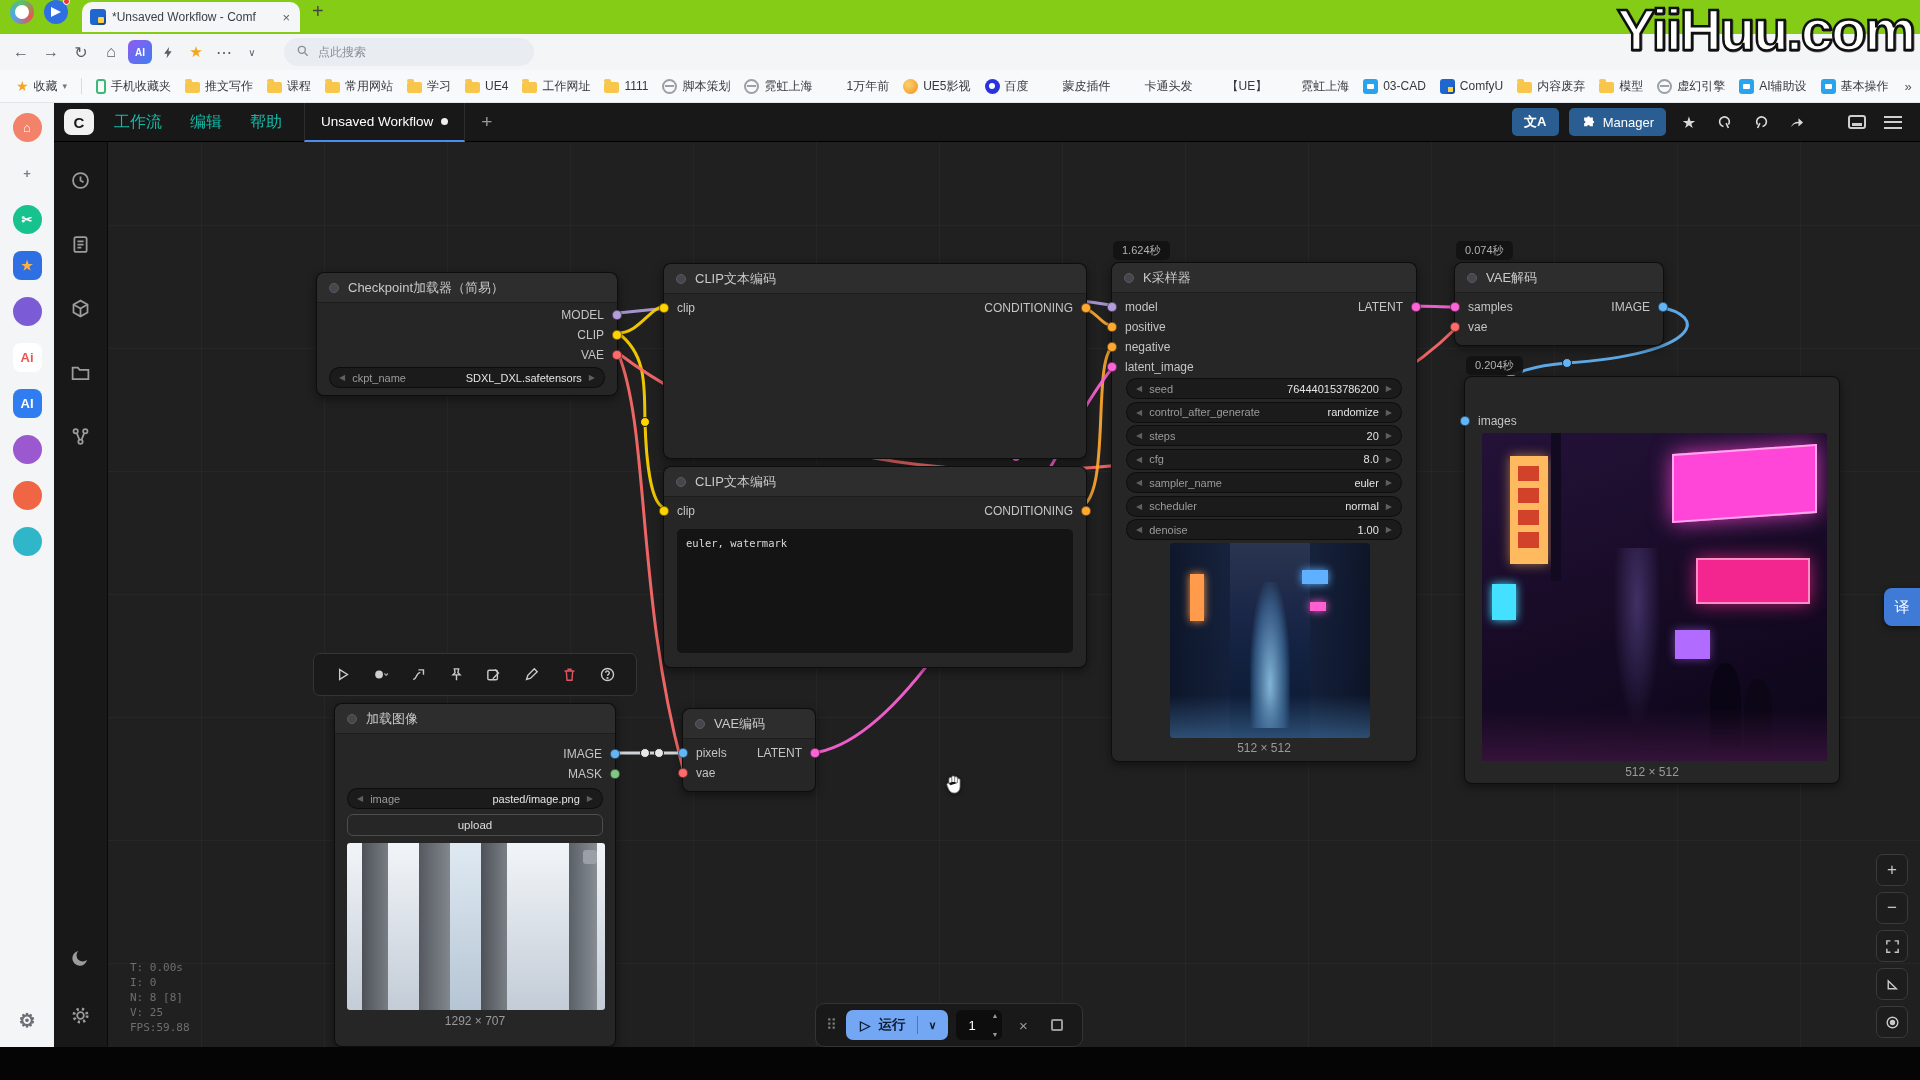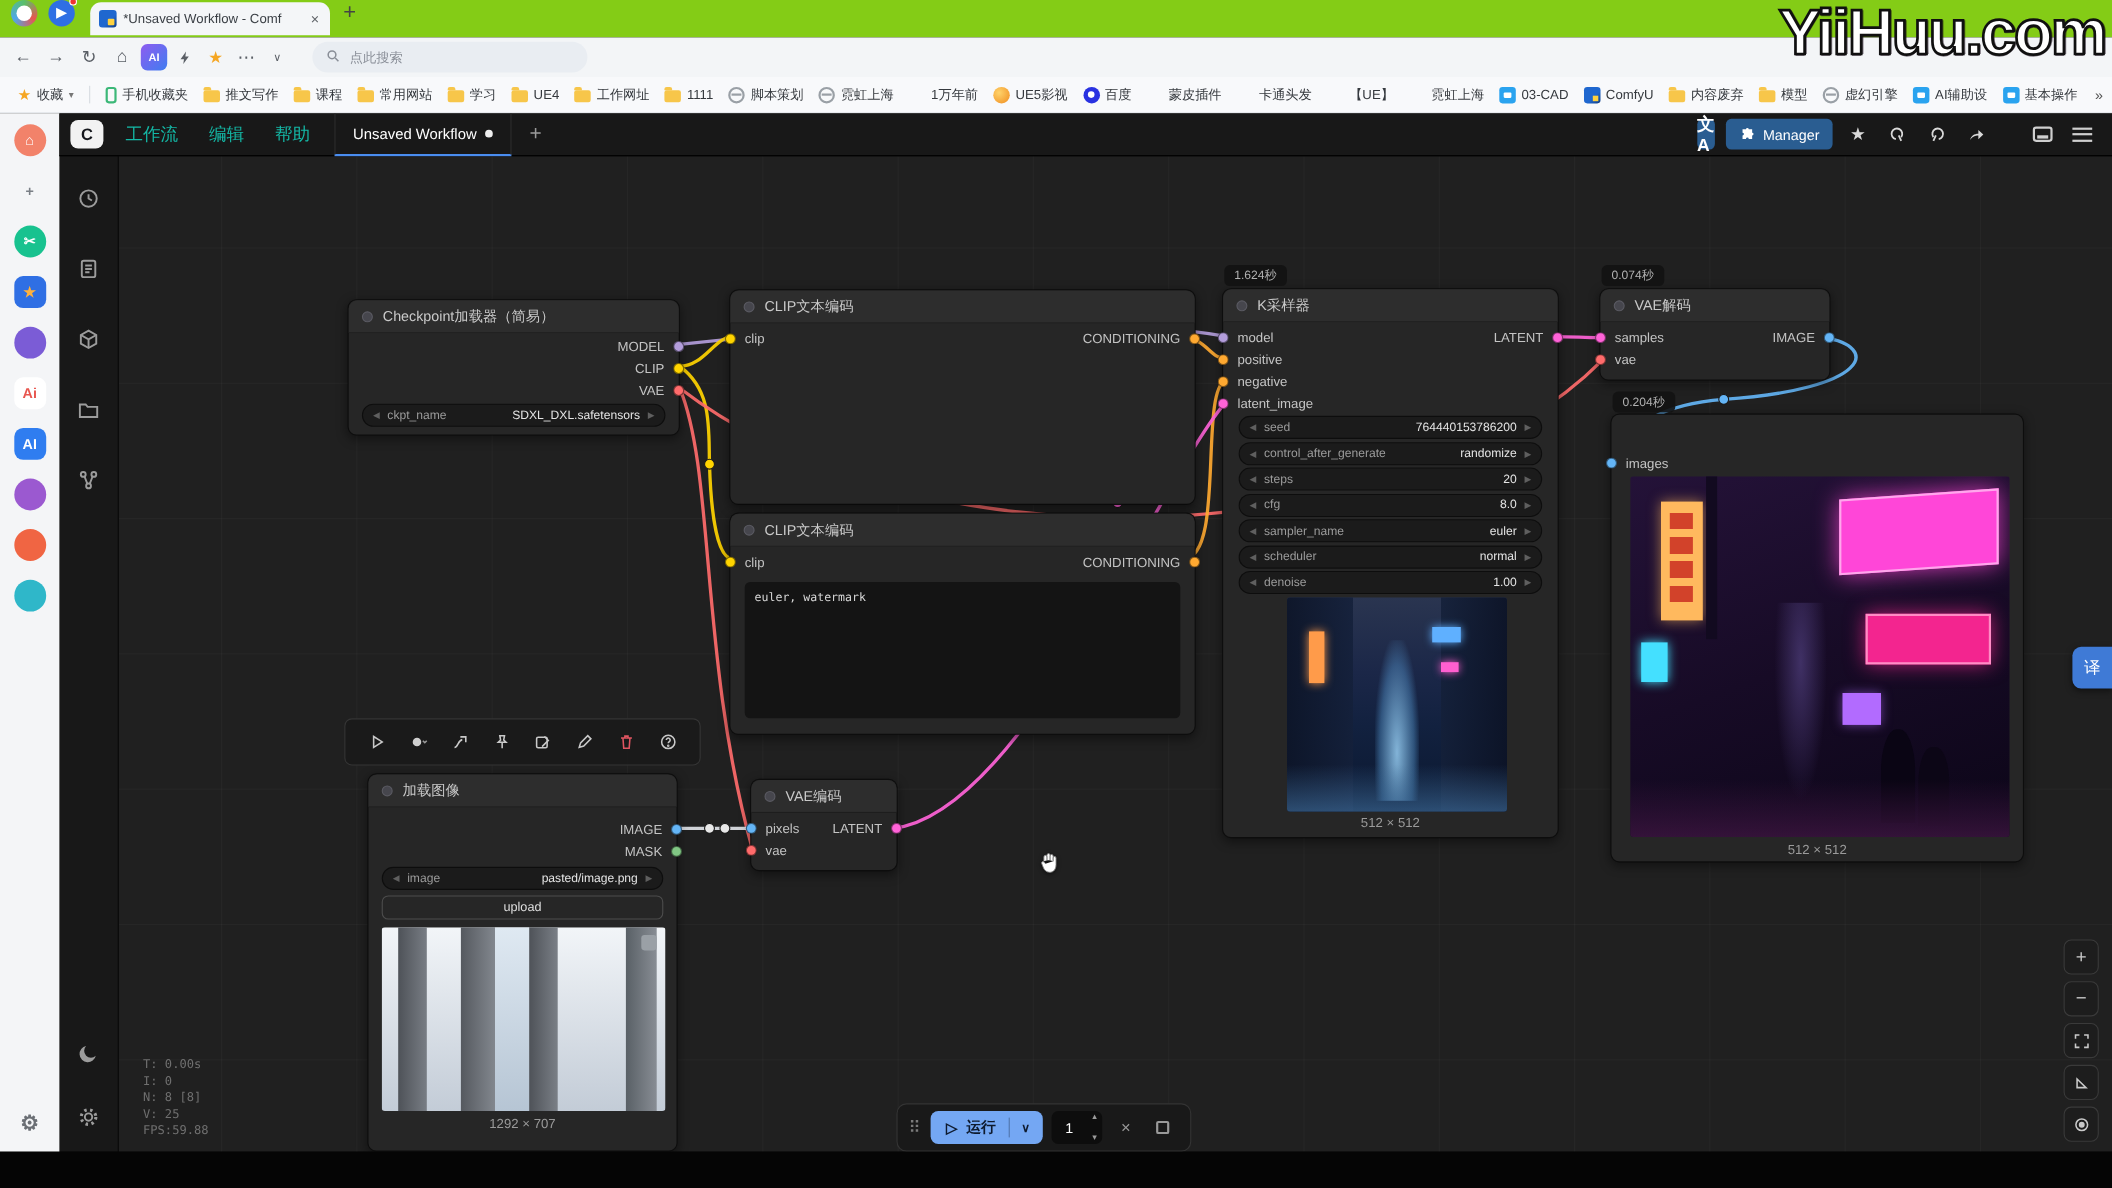--- a/index.html
+++ b/index.html
@@ -57,21 +57,21 @@
 
   
   #menubar{position:absolute;left:54px;top:103px;width:1866px;height:39px;background:#181818;border-bottom:1px solid #000;display:flex;align-items:center;z-index:30}
   #comfy-logo{width:30px;height:26px;background:#f2f2f2;border-radius:7px;margin-left:10px;display:flex;align-items:center;justify-content:center;font-weight:bold;color:#16181d;font-size:15px}
   .menu-item{color:#14b8a6;font-size:16px;padding:0 14px}
   #wf-tab{display:flex;align-items:center;gap:8px;height:39px;padding:0 16px;border-left:1px solid #2c2c2c;border-right:1px solid #2c2c2c;border-bottom:2px solid #4a8df0;color:#fff;font-size:13.5px;margin-left:8px}
   #wf-dot{width:7px;height:7px;border-radius:50%;background:#eee}
   #mb-plus{color:#9a9a9a;font-size:19px;padding:0 16px}
   #mb-right{margin-left:auto;display:flex;align-items:center;gap:10px;padding-right:14px}
   .mb-btn{height:28px;border-radius:5px;display:flex;align-items:center;justify-content:center;color:#fff}
-  #btn-translate{width:16px;background:#2a5d91;font-size:16px;font-weight:bold}
+  #btn-translate{width:47px;background:#2a5d91;font-size:13px;font-weight:bold}
   #btn-manager{background:#2a5d91;padding:0 12px;gap:7px;font-size:13px}
   .mb-ic{width:26px;height:26px;display:flex;align-items:center;justify-content:center;color:#d9d9d9}
   .mb-ic svg{width:18px;height:18px}
   #btn-manager svg{width:15px;height:15px}
   .mbsep{width:14px}
   .panel-ic{width:18px;height:14px;border:2px solid #cfcfcf;border-radius:3px;position:relative}
   .panel-ic:after{content:"";position:absolute;left:2px;right:2px;bottom:1px;height:3px;background:#cfcfcf}
   .burger{width:18px;height:13px;border-top:2.5px solid #cfcfcf;border-bottom:2.5px solid #cfcfcf;position:relative}
   .burger:after{content:"";position:absolute;left:0;right:0;top:3.2px;height:2.5px;background:#cfcfcf}
 

